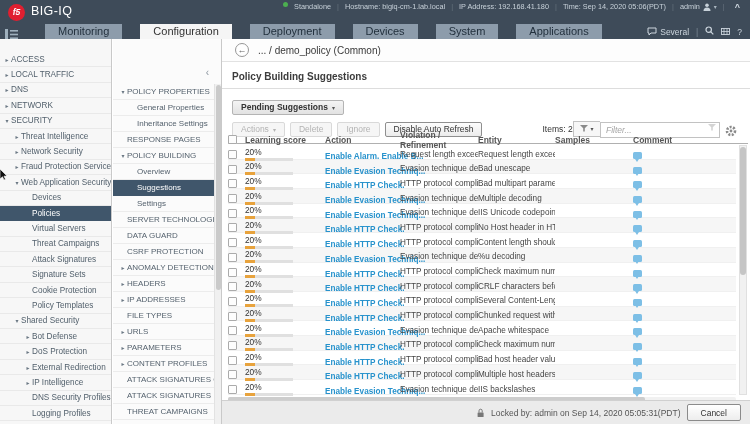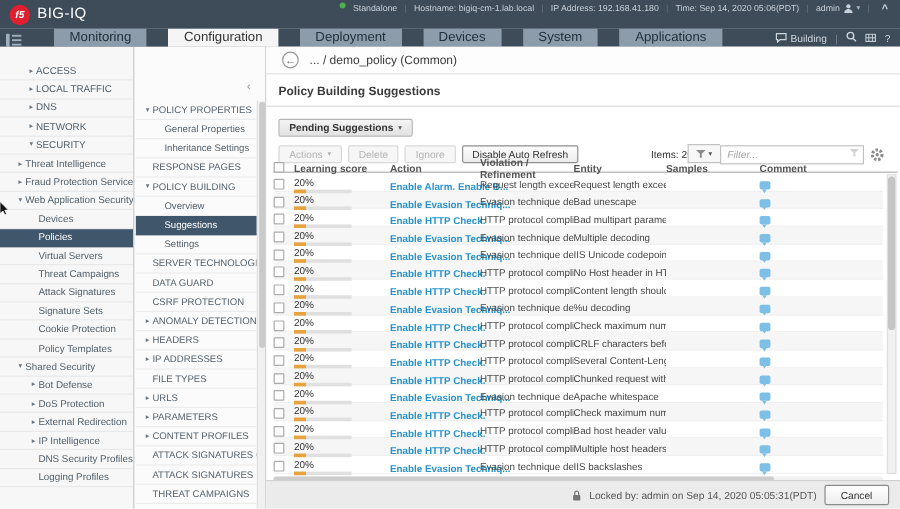--- a/index.html
+++ b/index.html
@@ -37,21 +37,21 @@
   .tab-right{position:absolute;right:8px;top:0;height:15px;display:flex;align-items:center;gap:7px;
              color:#cdd6de;font-size:8.5px;}
   .tab-right .sep{color:#7b8894;}
 
   
   .left-nav{position:absolute;top:39px;left:0;width:112px;bottom:0;background:#f7f7f7;
             border-right:1px solid #c9c9c9;overflow:hidden;padding-top:13px;}
   .side-item{height:15.4px;display:flex;align-items:center;font-size:8.2px;color:#52606c;
              border-bottom:1px solid #e9e9e9;cursor:pointer;white-space:nowrap;overflow:hidden;}
   .side-item .arrow{font-size:6px;color:#6b7884;width:8px;text-align:center;flex:none;}
-  .side-item.lvl0{padding-left:22px;}
+  .side-item.lvl0{padding-left:3px;}
   .side-item.lvl1{padding-left:13px;}
   .side-item.lvl2{padding-left:24px;}
   .side-item.selected{background:var(--selected-nav);color:#fff;border-bottom-color:var(--selected-nav);}
   .side-item.selected .arrow{color:#fff;}
   .mouse-cursor{position:absolute;left:0;top:167px;z-index:20;pointer-events:none;}
 
   
   .policy-nav{position:absolute;top:39px;left:113px;width:109px;bottom:0;background:#fbfbfb;
               border-right:1px solid #c9c9c9;overflow:hidden;}
   .pn-collapse{position:absolute;top:29px;right:12px;font-size:10px;color:#8a949e;cursor:pointer;line-height:10px;}
@@ -175,21 +175,21 @@
       <div class="tab">Deployment</div>
       <div class="tab">Devices</div>
       <div class="tab">System</div>
       <div class="tab">Applications</div>
     </div>
   <div class="tab-right">
     <span style="display:flex;align-items:center;gap:3px;cursor:pointer;">
       <svg width="10" height="9" viewBox="0 0 10 9">
           <path d="M1 1 h8 v5 h-5 l-2 2 v-2 h-1 z" fill="none" stroke="#cdd6de" stroke-width="1"></path>
         </svg>
-      <span>Building</span>
+      <span>Several</span>
     </span>
     <span class="sep">|</span>
     <span style="cursor:pointer;">
       <svg width="9" height="9" viewBox="0 0 9 9">
           <circle cx="3.7" cy="3.7" r="2.7" fill="none" stroke="#cdd6de" stroke-width="1.2"></circle>
           <line x1="5.8" y1="5.8" x2="8.3" y2="8.3" stroke="#cdd6de" stroke-width="1.2"></line>
         </svg>
     </span>
     <span style="cursor:pointer;">
       <svg width="9" height="7">
@@ -220,20 +220,24 @@
       <span class="arrow">▸</span>
       <span>NETWORK</span>
     </div>
     <div class="side-item lvl0">
       <span class="arrow">▾</span>
       <span>SECURITY</span>
     </div>
     <div class="side-item lvl1">
       <span class="arrow">▸</span>
       <span>Threat Intelligence</span>
+    </div>
+    <div class="side-item lvl1">
+      <span class="arrow">▸</span>
+      <span>Network Security</span>
     </div>
     <div class="side-item lvl1">
       <span class="arrow">▸</span>
       <span>Fraud Protection Services</span>
     </div>
     <div class="side-item lvl1">
       <span class="arrow">▾</span>
       <span>Web Application Security</span>
     </div>
     <div class="side-item lvl2">

